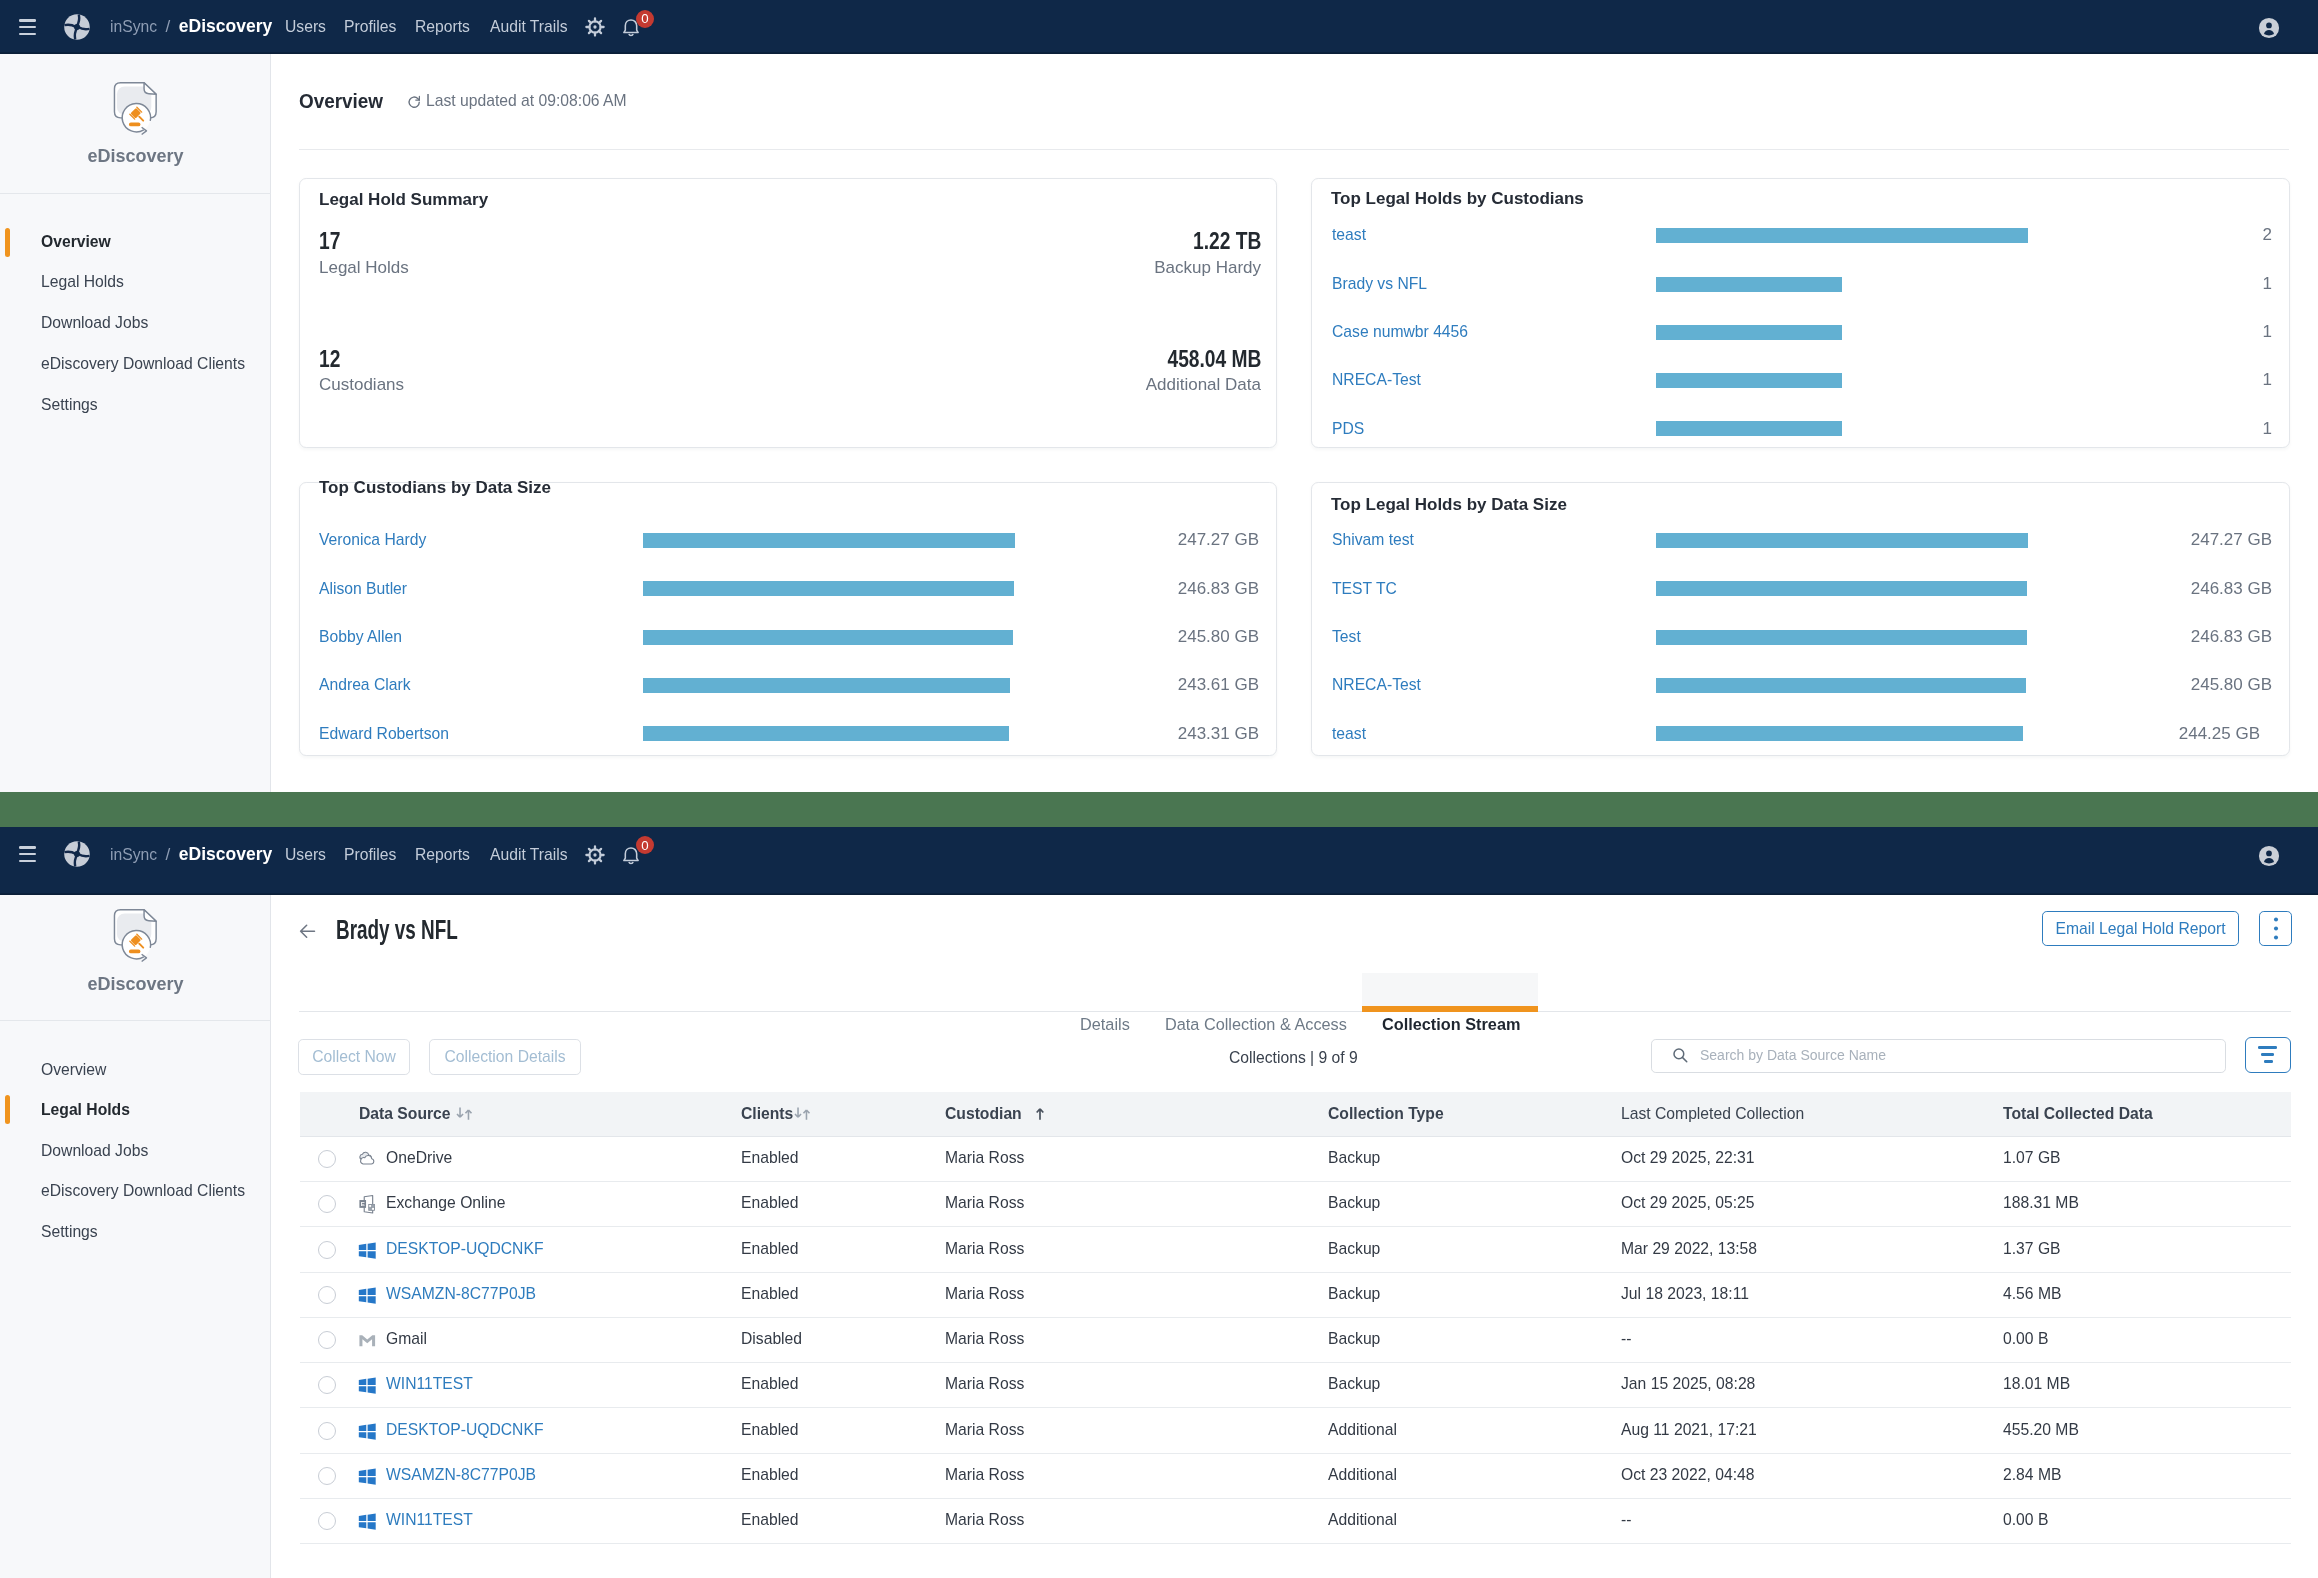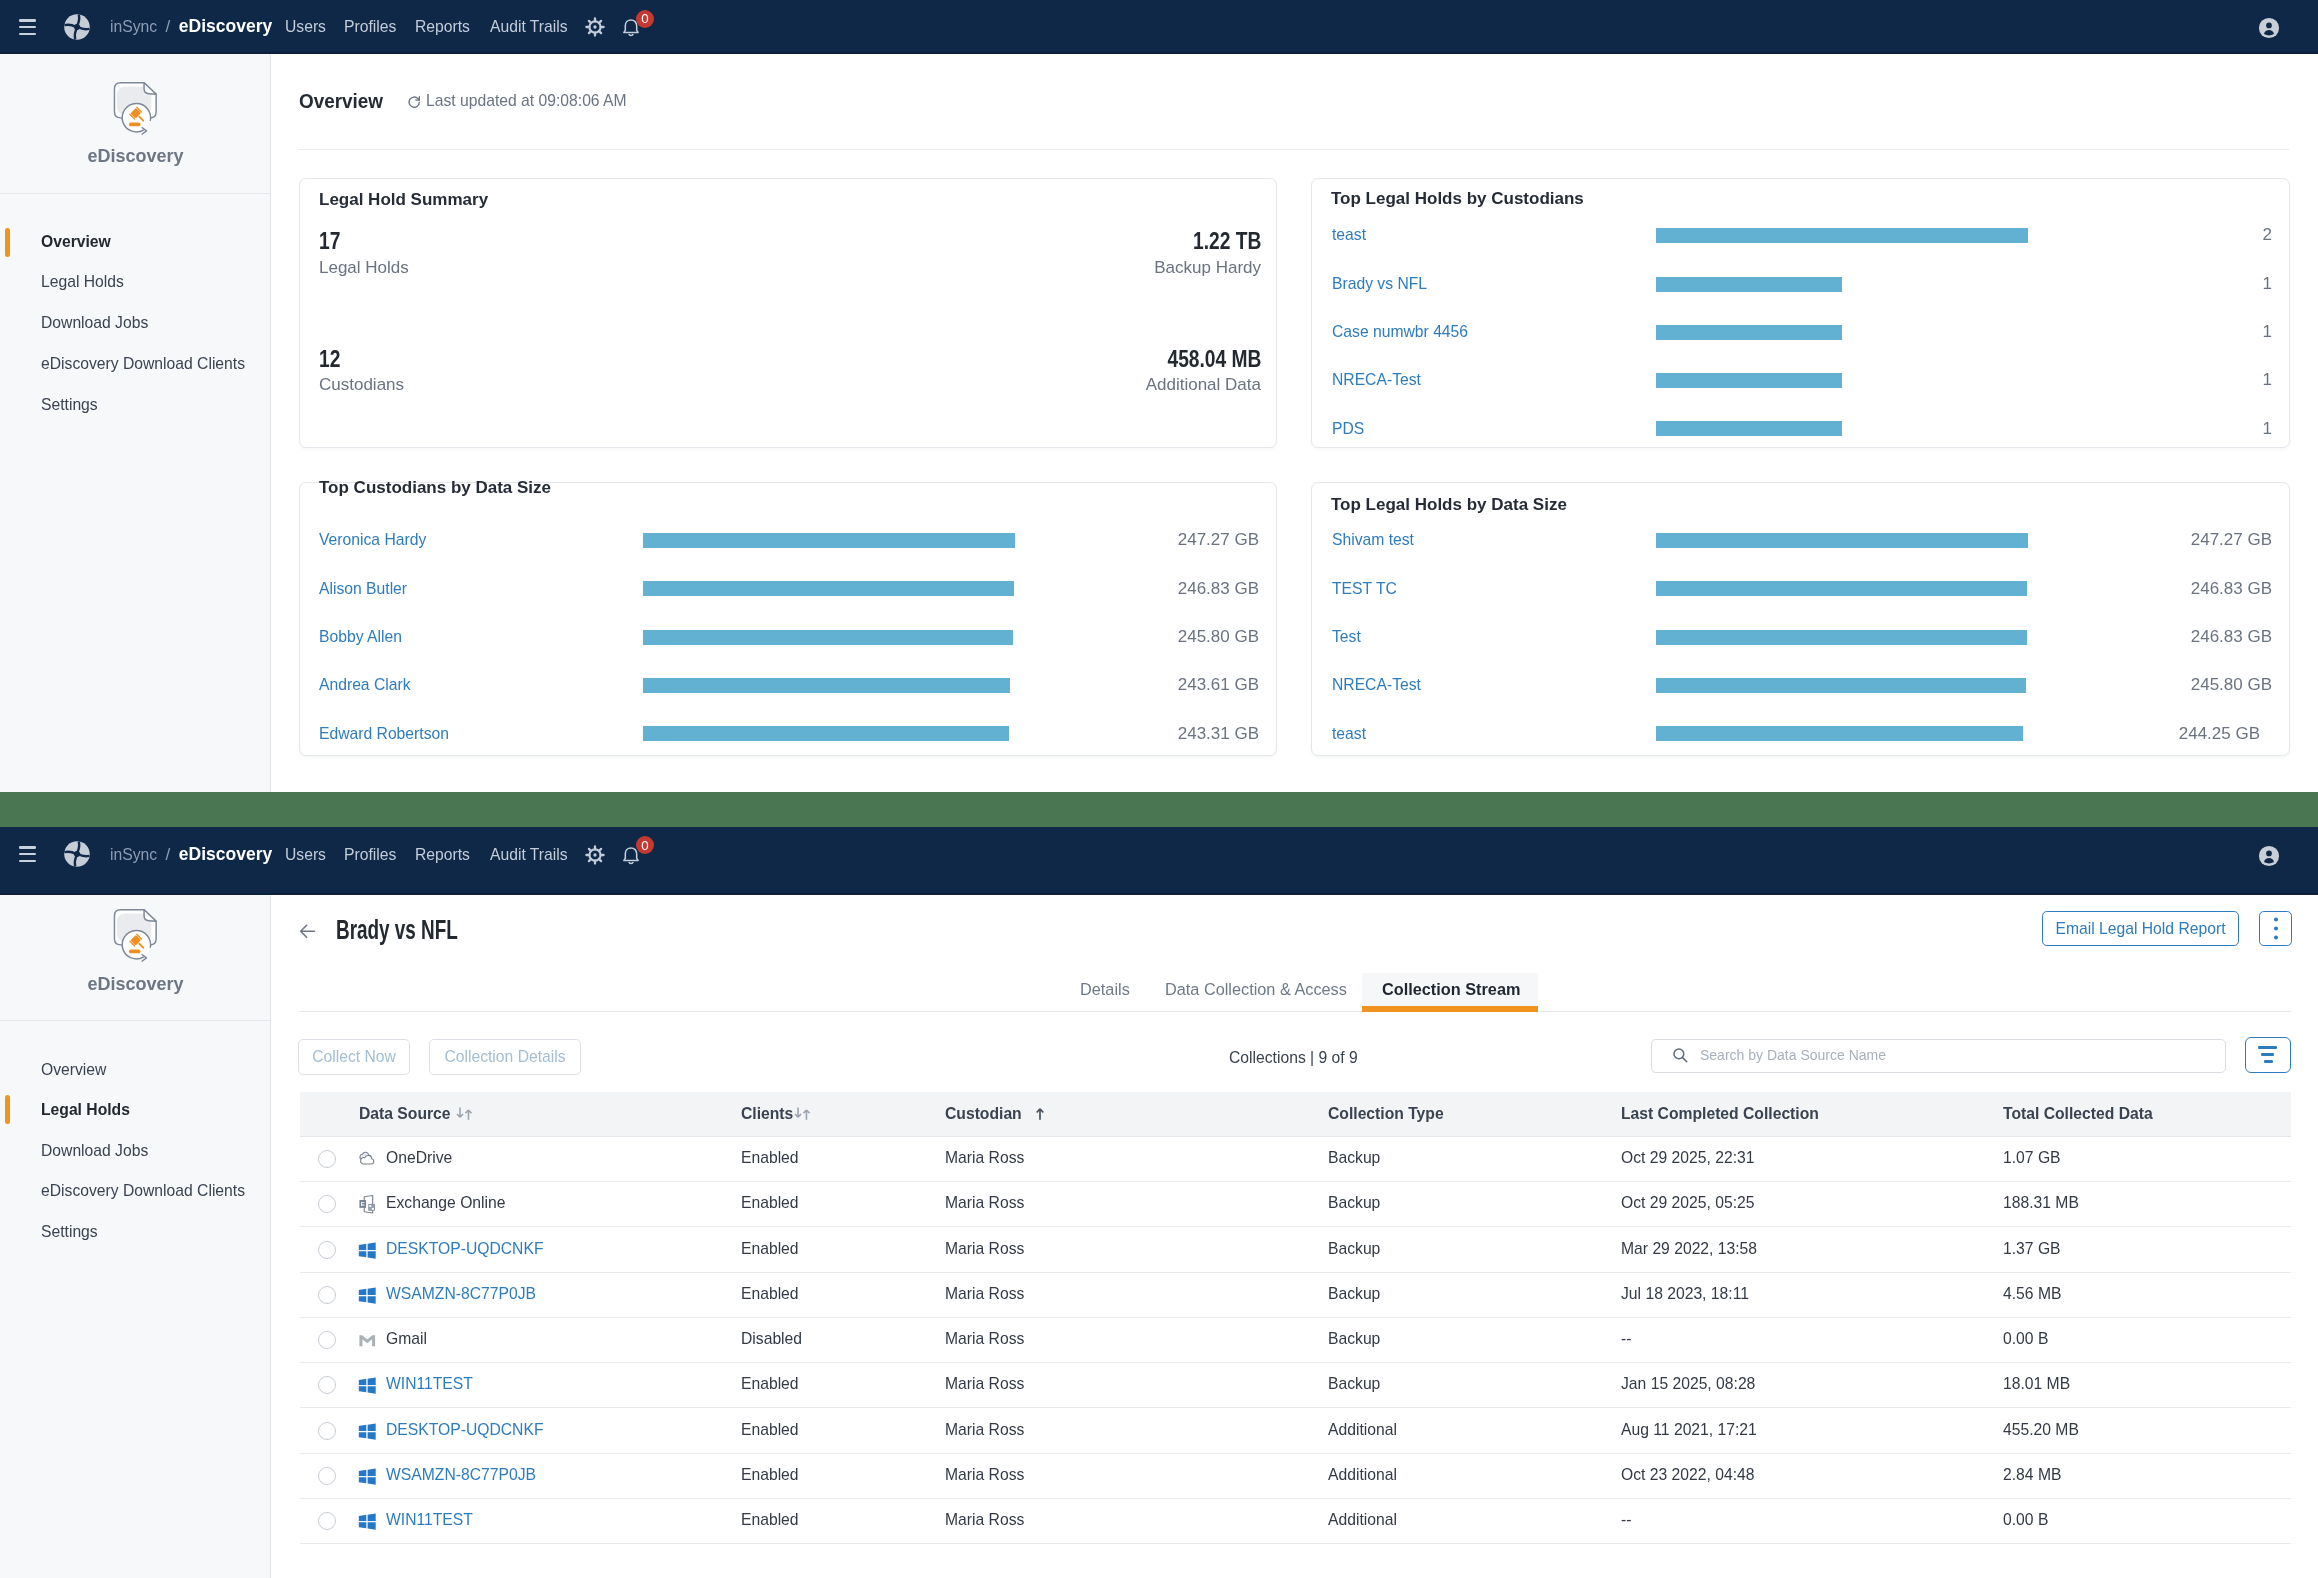--- a/index.html
+++ b/index.html
@@ -26,21 +26,21 @@
 .card { position:absolute; background:#fff; border:1.2px solid #E3E6EA; border-radius:7.2px; box-shadow:0 1.2px 3.6px rgba(30,40,60,0.04); }
 .ctitle { position:absolute; left:19.3px; font-size:17px; font-weight:700; color:#262C36; white-space:nowrap; }
 .hbar { position:absolute; height:14.5px; background:#62B0D2; }
 .blink { position:absolute; font-size:15.7px; color:#2E7CBE; white-space:nowrap; }
 .gval { position:absolute; font-size:17px; color:#6A7380; white-space:nowrap; text-align:right; }
 .bignum { position:absolute; font-size:24px; font-weight:700; color:#23292F; white-space:nowrap; }
 .glabel { position:absolute; font-size:17px; color:#6A7380; white-space:nowrap; }
 
 .btn-blue { position:absolute; border:1.2px solid #2E7CBE; border-radius:4.8px; color:#2E7CBE; font-size:15.7px; white-space:nowrap; display:flex; align-items:center; justify-content:center; background:#fff;}
 .btn-gray { position:absolute; border:1.2px solid #DCE0E6; border-radius:4.8px; color:#A3BDD3; font-size:15.7px; white-space:nowrap; display:flex; align-items:center; justify-content:center; background:#fff;}
-.tab { position:absolute; font-size:16.3px; color:#6E7A87; white-space:nowrap; }
+.tab { position:absolute; font-size:16.3px; color:#6E7A87; white-space:nowrap;margin-top:35px; }
 .trow { position:absolute; left:300px; width:1991px; border-bottom:1.2px solid #E8EBEE; }
 .tcell { position:absolute; font-size:15.7px; color:#333A45; white-space:nowrap; top:50%; transform:translateY(-54%); }
 .tlink { color:#2E7CBE; }
 .radio { position:absolute; top:50%; margin-top:-9px; width:18px; height:18px; border:1.2px solid #C8CDD5; border-radius:50%; background:#fff; }
 .icon30 { position:absolute; left:57px; top:50%; margin-top:-10.3px; width:20.5px; height:20.5px; }
 </style>
 </head>
 <body>
 <div class="page">
 
@@ -296,21 +296,21 @@
 <div class="abs" style="left:741px;top:1114px;transform:translateY(-52%);font-size:15.7px;font-weight:700;color:#3A4350;">Clients</div>
 <svg class="abs" style="left:792px;top:1104px" width="20.5" height="19.3" viewBox="0 0 34 32">
       <path d="M10 6v16m0 0l-5-5.5M10 22l5-5.5" stroke="#9AA3AE" stroke-width="2.6" fill="none"></path>
       <path d="M24 26V10m0 0l-5 5.5M24 10l5 5.5" stroke="#9AA3AE" stroke-width="2.6" fill="none"></path>
     </svg>
 <div class="abs" style="left:945px;top:1114px;transform:translateY(-52%);font-size:15.7px;font-weight:700;color:#3A4350;">Custodian</div>
 <svg class="abs" style="left:1034px;top:1104px" width="12" height="19.3" viewBox="0 0 20 32">
       <path d="M10 26V8m0 0l-5.5 6M10 8l5.5 6" stroke="#4A525E" stroke-width="2.8" fill="none"></path>
     </svg>
 <div class="abs" style="left:1328px;top:1114px;transform:translateY(-52%);font-size:15.7px;font-weight:700;color:#3A4350;">Collection Type</div>
-<div class="abs" style="left:1621px;top:1114px;transform:translateY(-52%);font-size:15.7px;font-weight:700;color:#3A4350;text-align:center;">Last Completed Collection</div>
+<div class="abs" style="left:1621px;top:1114px;transform:translateY(-52%);font-size:15.7px;font-weight:400;color:#3A4350;text-align:center;">Last Completed Collection</div>
 <div class="abs" style="left:2003px;top:1114px;transform:translateY(-52%);font-size:15.7px;font-weight:700;color:#3A4350;">Total Collected Data</div>
 <div class="abs" style="left:300px;top:1136px;width:1991px;height:1.2px;background:#E3E6EA;"></div>
 <div class="trow" style="top:1137px;height:45px;">
   <div class="radio" style="left:18px;"></div>
   <svg class="icon30" viewBox="0 0 34 34">
         <g stroke="#79828F" stroke-width="1.8" stroke-linejoin="round">
           <path fill="#E7EAEE" d="M7.8 17.2a4.3 4.3 0 0 1 1.2-8.4 5.6 5.6 0 0 1 10.6 1.2 4 4 0 0 1 4 4.4"></path>
           <path fill="#FFFFFF" d="M10 24.8h13.6a4.4 4.4 0 0 0 .8-8.7 6 6 0 0 0-11.5-1.7 4.9 4.9 0 0 0-2.9 10.4z"></path>
         </g>
       </svg>

